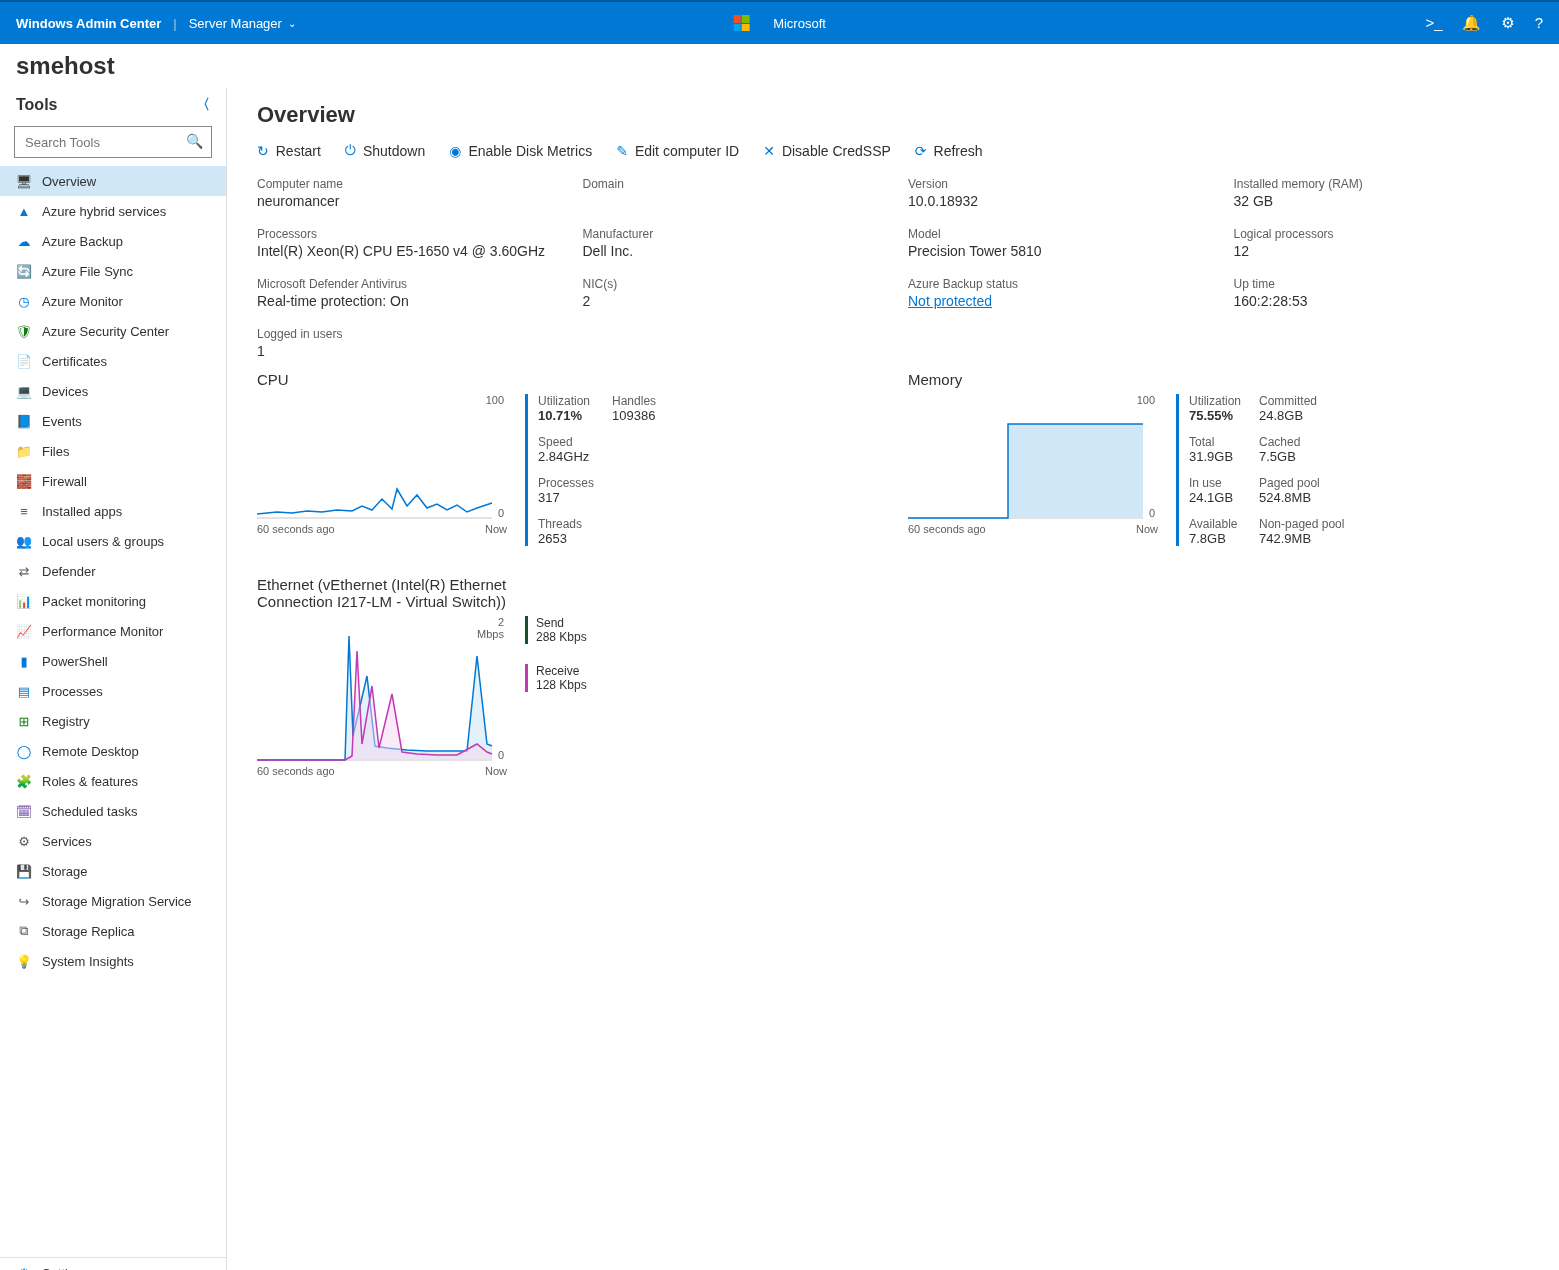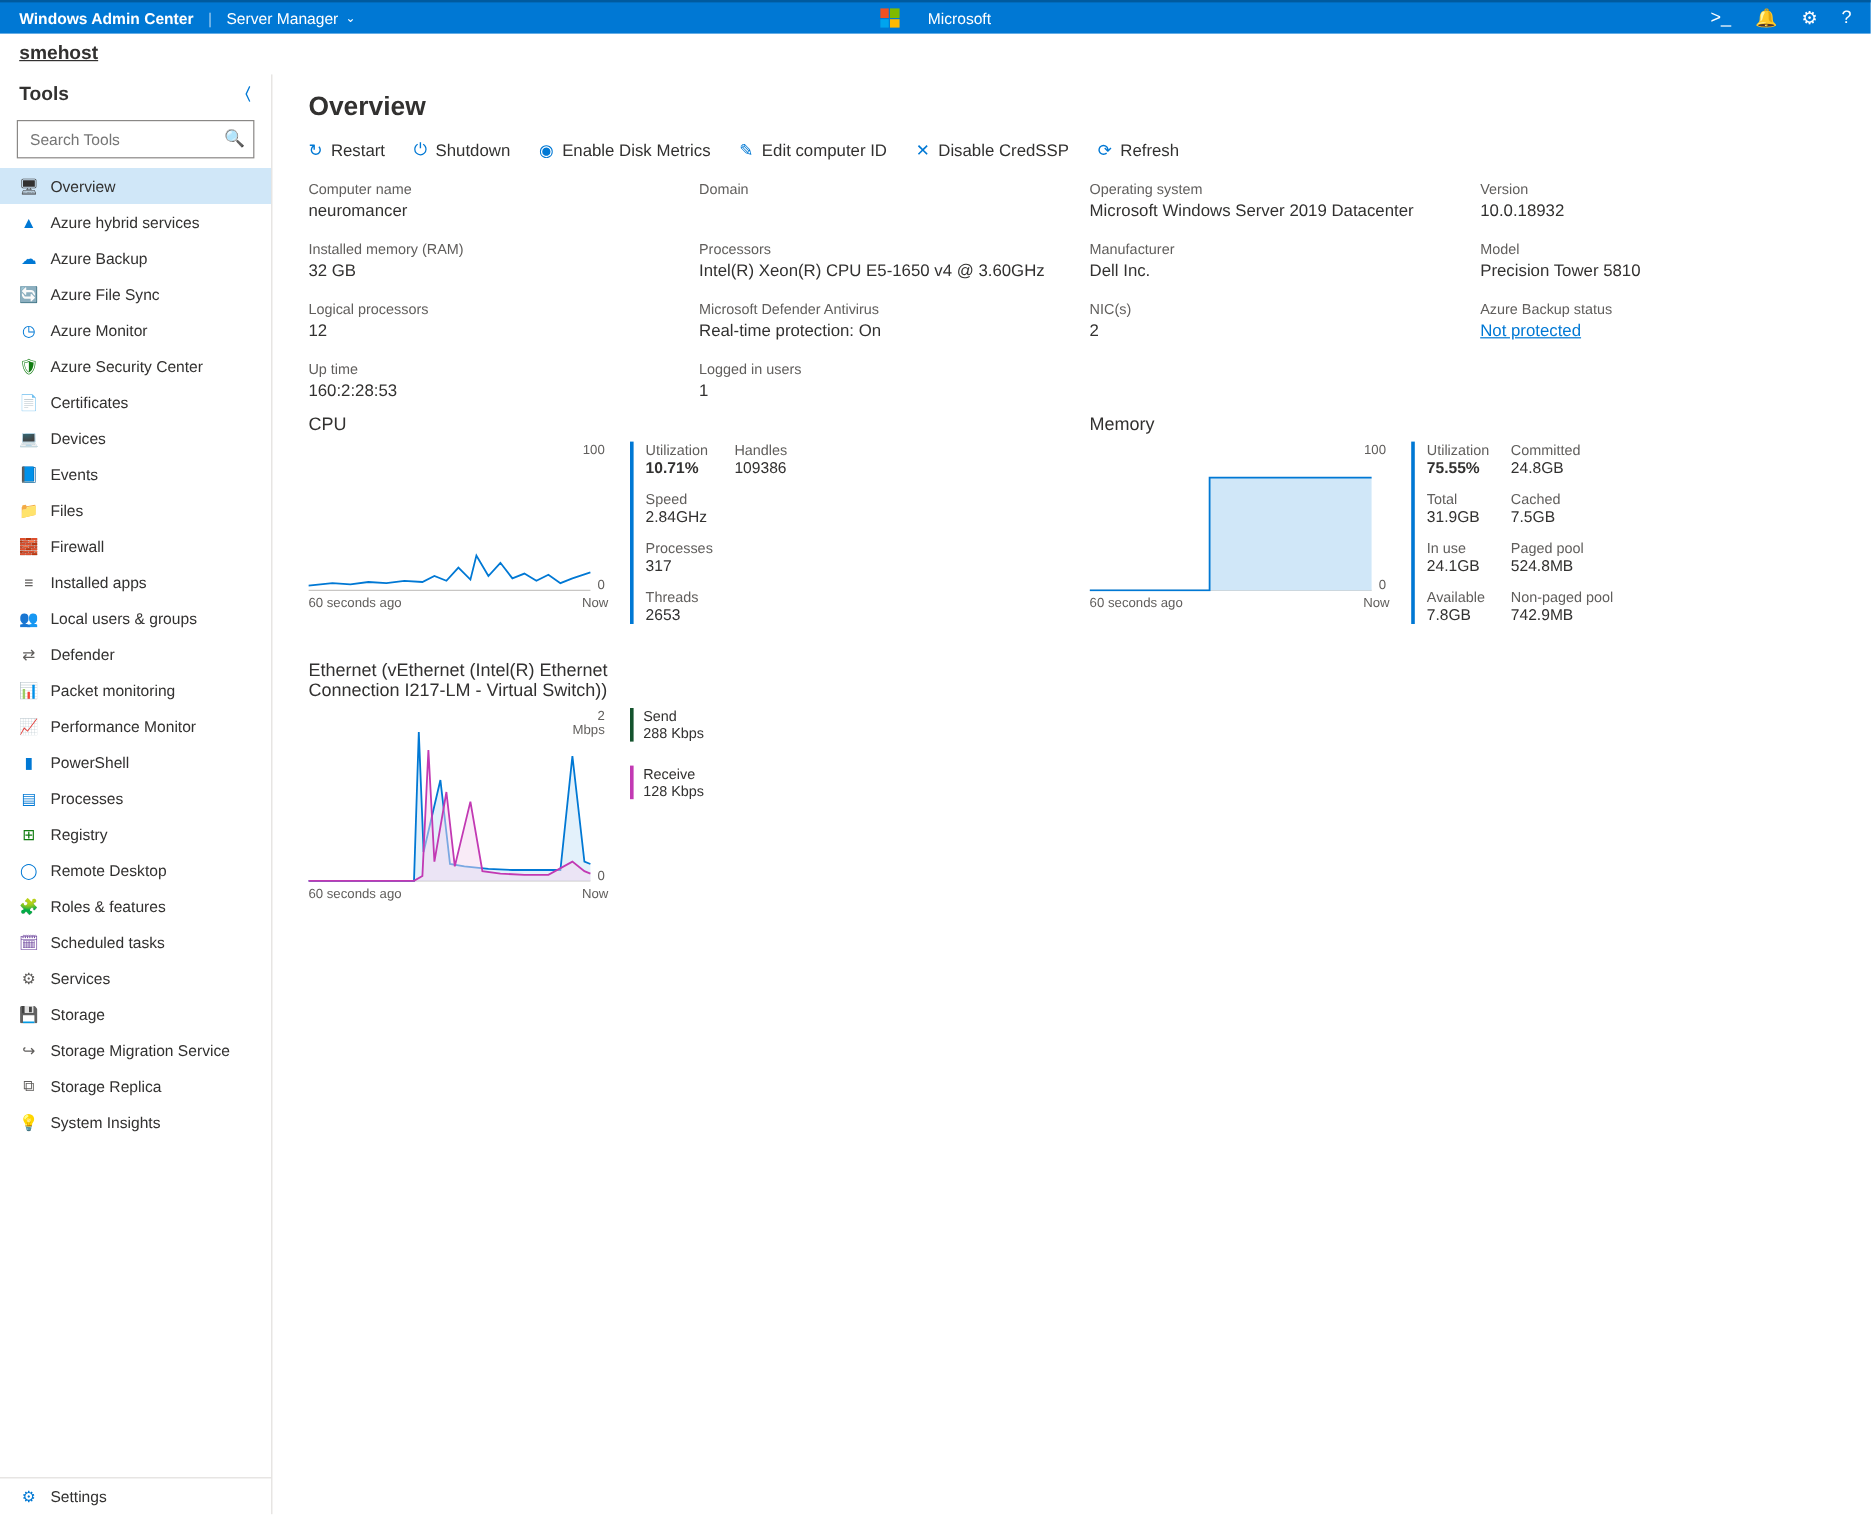--- a/index.html
+++ b/index.html
@@ -1,32 +1,32 @@
 <!DOCTYPE html>
 <html><head>
 <meta charset="utf-8">
 <style>
 * { box-sizing: border-box; margin: 0; padding: 0; }
 body { font-family: "Segoe UI", sans-serif; font-size: 13px; color: #323130; background: #fff; }
 
 
-.topbar { background: #0078d4; color: #fff; height: 28px; display: flex; align-items: center; padding: 0 16px; font-size: 13px; position: relative; border-top: 2px solid #005a9e; }
+.topbar { background: #0078d4; color: #fff; height: 44px; display: flex; align-items: center; padding: 0 16px; font-size: 13px; position: relative; border-top: 2px solid #005a9e; }
 .topbar .brand { font-weight: 600; }
 .topbar .divider { margin: 0 12px; opacity: .6; }
 .topbar .context { display: flex; align-items: center; gap: 6px; cursor: pointer; }
 .topbar .center { position: absolute; left: 50%; transform: translateX(-50%); display: flex; align-items: center; gap: 24px; }
 .mslogo { width: 16px; height: 16px; display: grid; grid-template: 1fr 1fr / 1fr 1fr; gap: 1px; }
 .mslogo span:nth-child(1){background:#f25022;} .mslogo span:nth-child(2){background:#7fba00;}
 .mslogo span:nth-child(3){background:#00a4ef;} .mslogo span:nth-child(4){background:#ffb900;}
 .topbar .right { margin-left: auto; display: flex; gap: 20px; font-size: 15px; }
 .topbar .right span { cursor: pointer; }
 .chev-down { font-size: 10px; }
 
 
-.hostrow { padding: 8px 16px; font-size: 16px; font-weight: 600; text-decoration: underline; }
+.hostrow { padding: 8px 16px; font-size: 24px; font-weight: 600; }
 
 
 .layout { display: flex; }
 .sidebar { width: 227px; border-right: 1px solid #e1dfdd; display: flex; flex-direction: column; height: calc(100vh - 70px); }
 .sidebar-head { display: flex; align-items: center; justify-content: space-between; padding: 8px 16px; font-size: 16px; font-weight: 600; }
 .collapse-chev { color: #0078d4; font-size: 14px; cursor: pointer; }
 .searchwrap { margin: 4px 14px 8px; position: relative; }
 .searchwrap input { width: 100%; height: 32px; border: 1px solid #8a8886; padding: 0 30px 0 10px; font-size: 13px; }
 .searchwrap .sicon { position: absolute; right: 8px; top: 7px; color: #0078d4; font-size: 14px; pointer-events: none; }
 .toolslist { flex: 1; overflow-y: auto; }
@@ -259,24 +259,20 @@
     <div class="props" id="propgrid">
         <div class="prop">
           <div class="lbl">Computer name</div>
                  <div class="val ">neuromancer</div>
         </div>
         <div class="prop">
           <div class="lbl">Domain</div>
                  <div class="val "></div>
         </div>
         <div class="prop">
-          <div class="lbl">Operating system</div>
-                 <div class="val ">Microsoft Windows Server 2019 Datacenter</div>
-        </div>
-        <div class="prop">
           <div class="lbl">Version</div>
                  <div class="val ">10.0.18932</div>
         </div>
         <div class="prop">
           <div class="lbl">Installed memory (RAM)</div>
                  <div class="val ">32 GB</div>
         </div>
         <div class="prop">
           <div class="lbl">Processors</div>
                  <div class="val ">Intel(R) Xeon(R) CPU E5-1650 v4 @ 3.60GHz</div>

